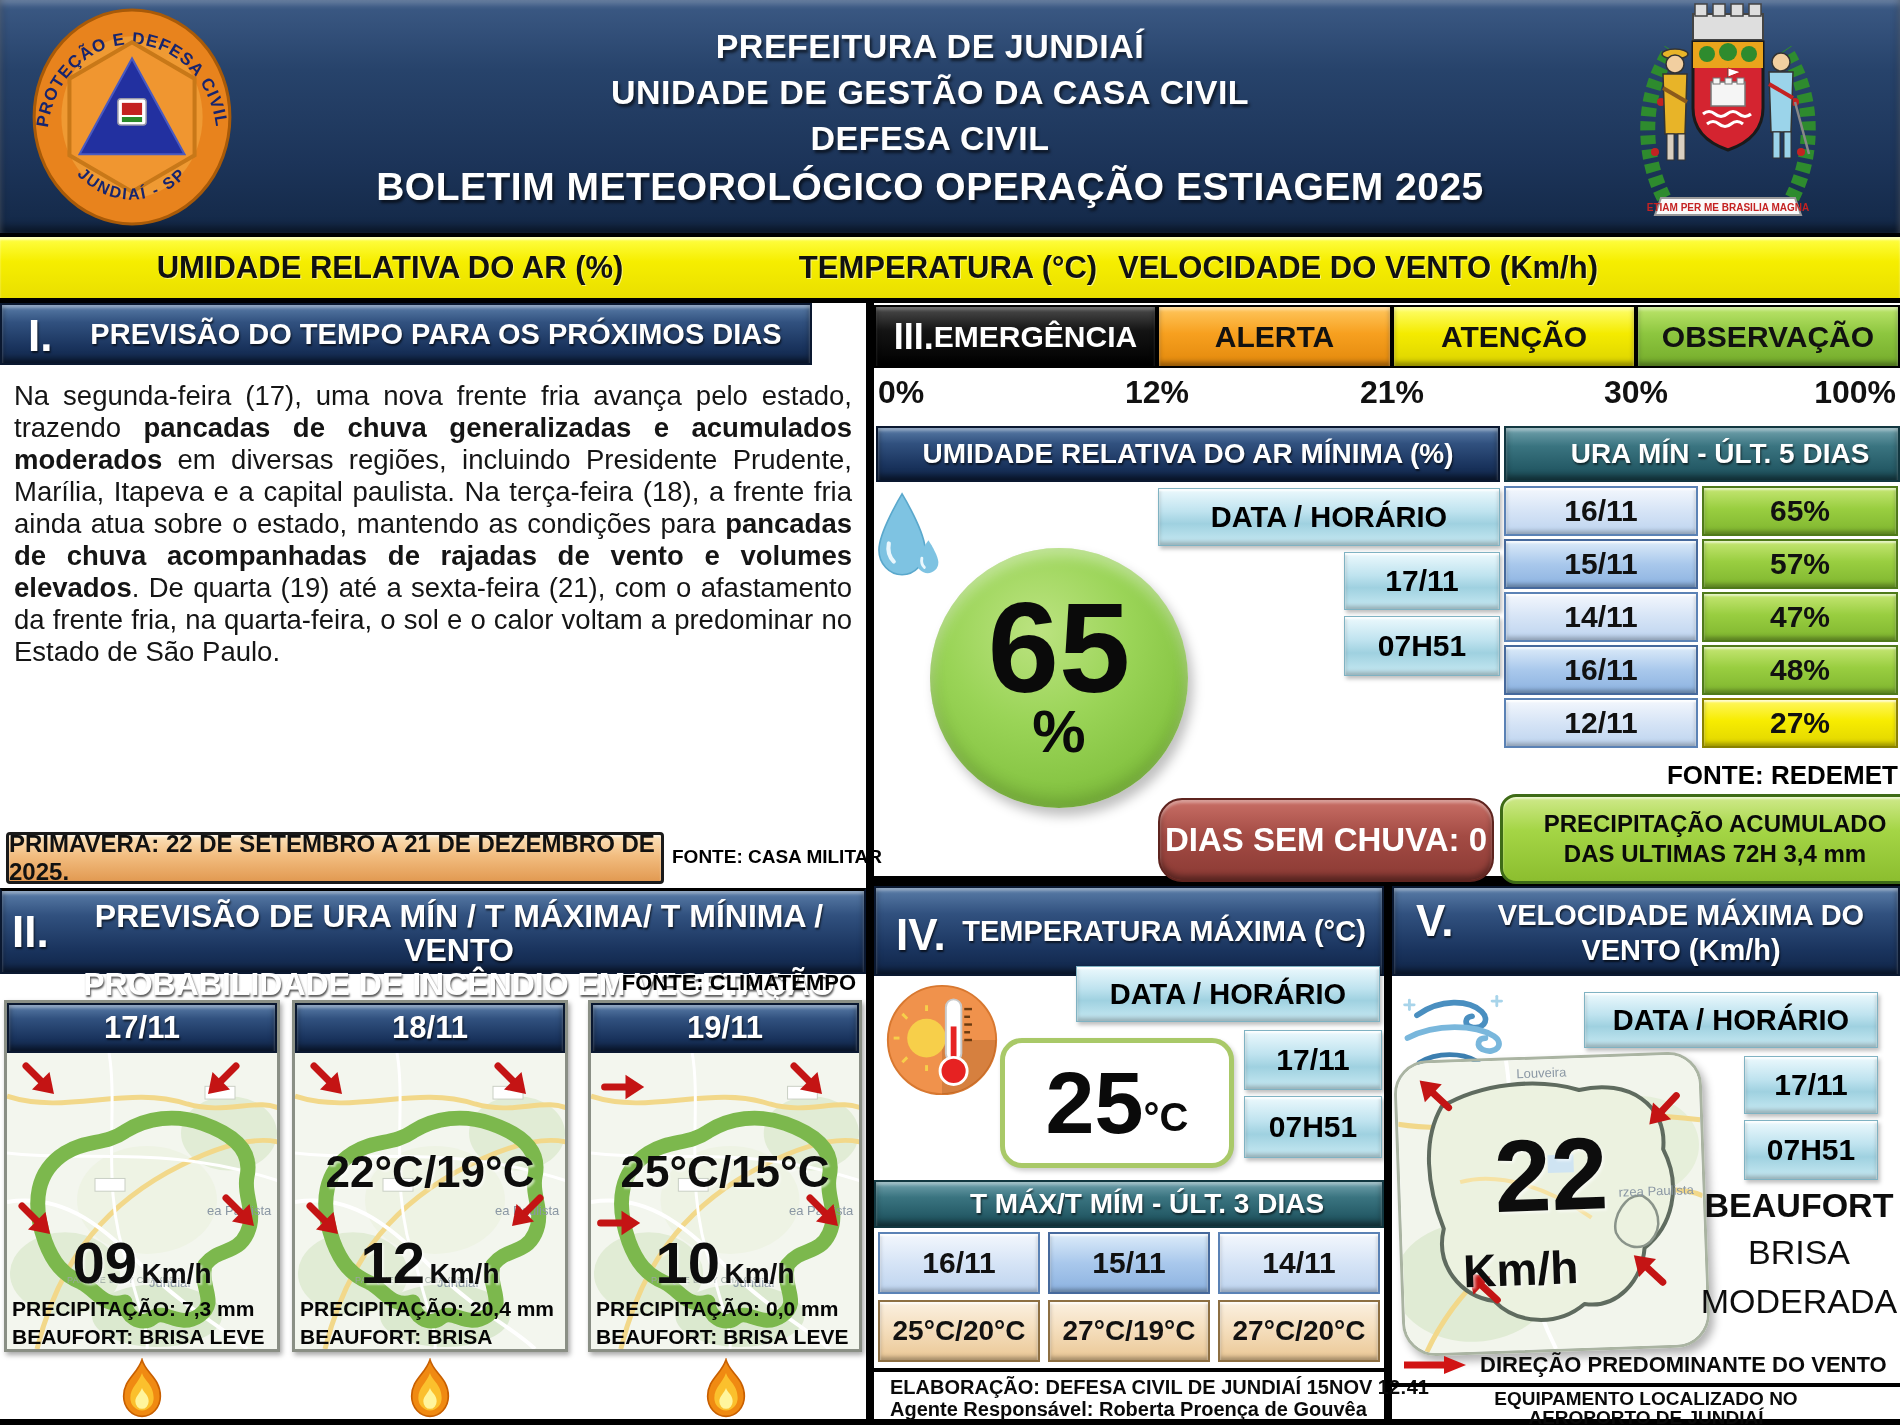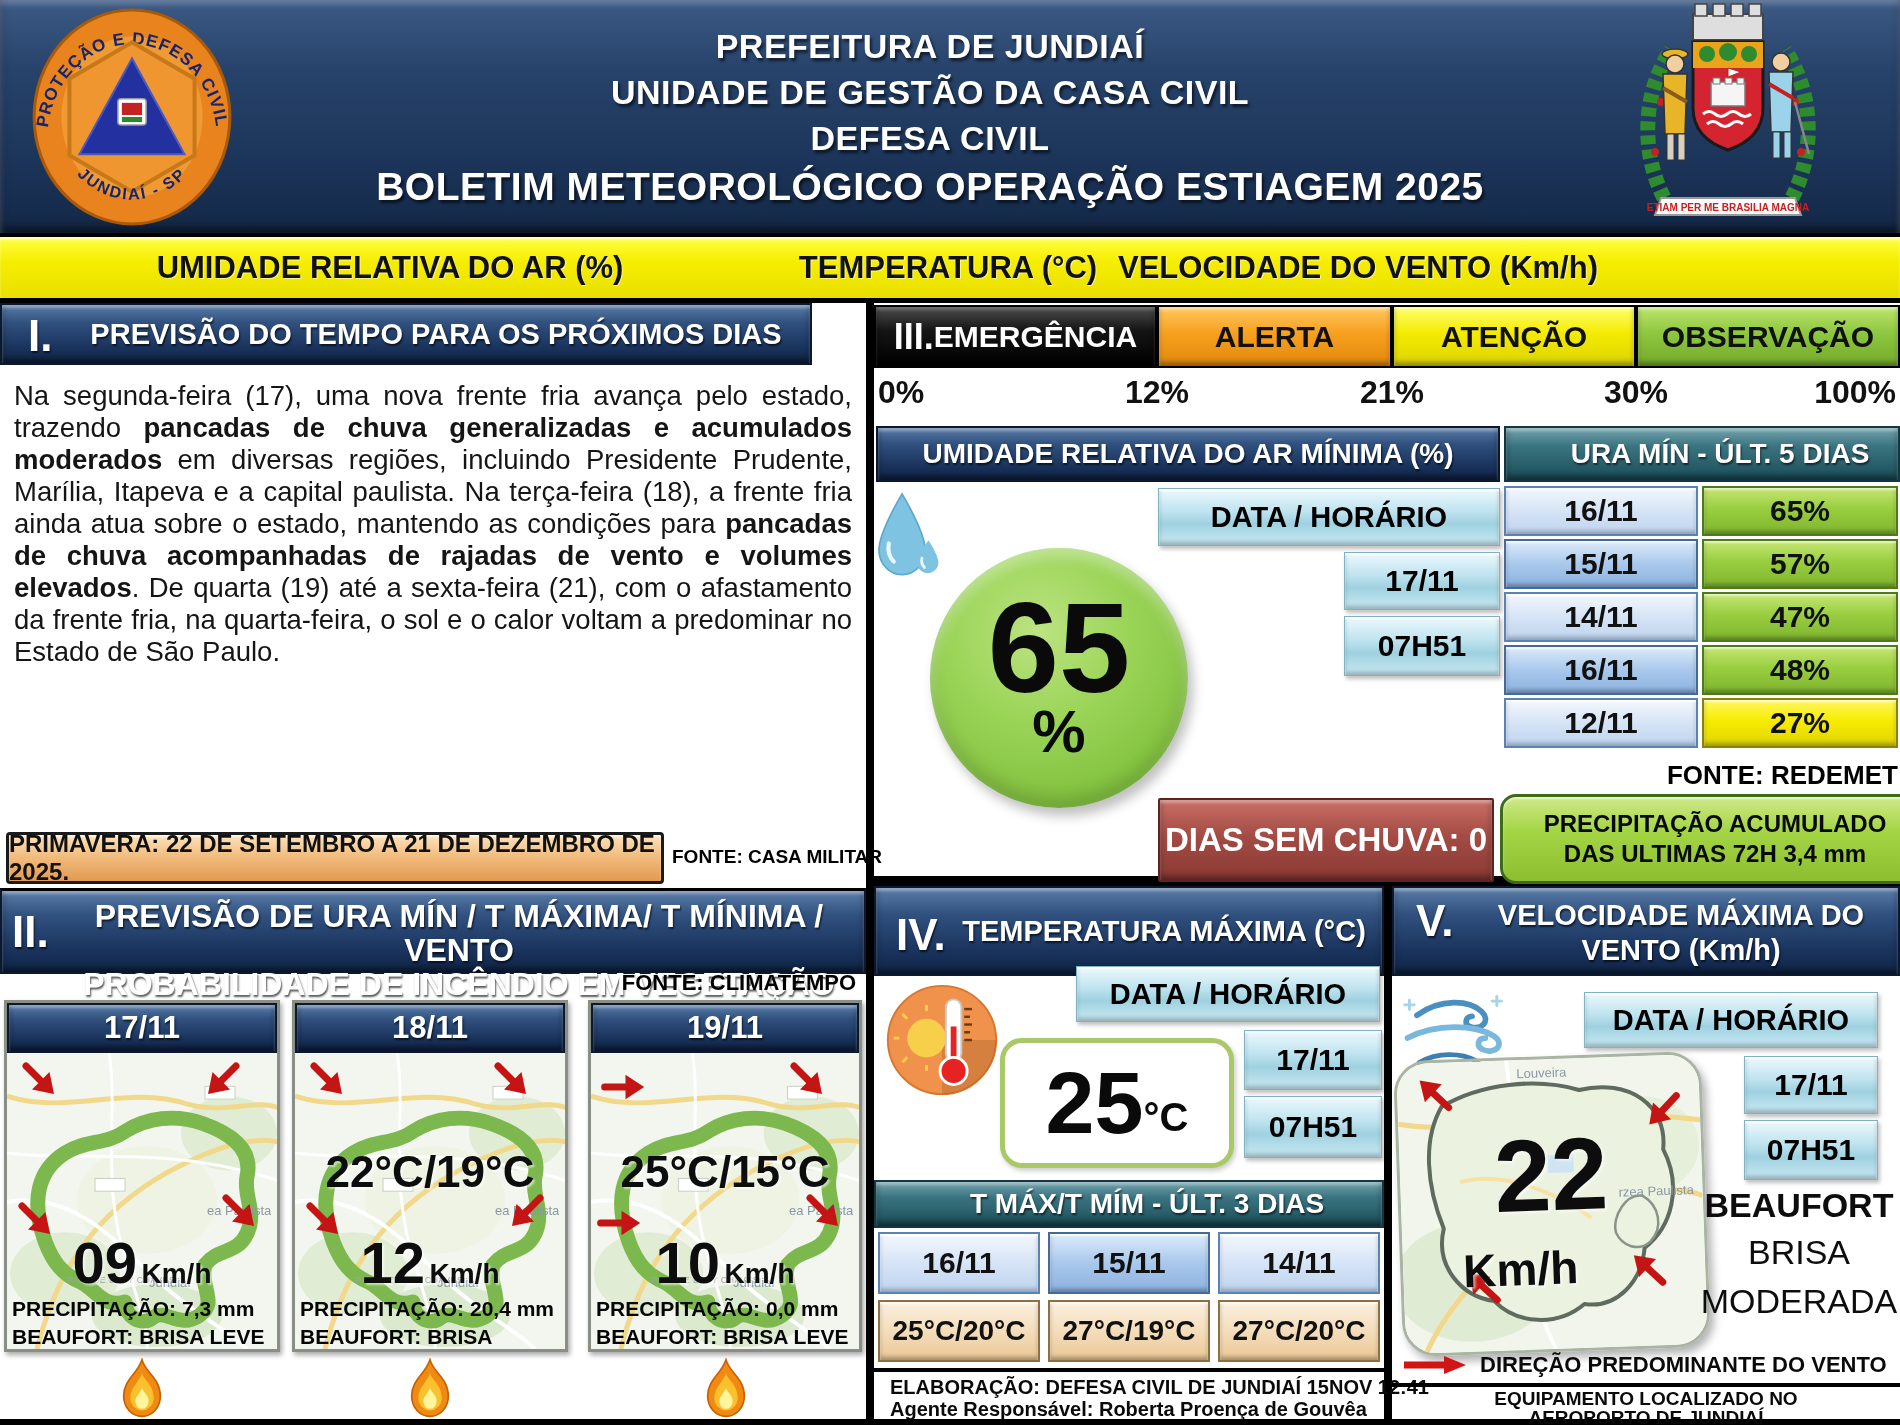--- a/index.html
+++ b/index.html
@@ -94,21 +94,21 @@
   .arrow{position:absolute;width:36px;height:36px;}
   .r90{transform:rotate(90deg);}  .r180{transform:rotate(180deg);}  .rm45{transform:rotate(-45deg);}
   .flame{position:absolute;top:1358px;width:52px;height:60px;}
   
   .circle65{left:930px;top:548px;width:258px;height:260px;border-radius:50%;
     background:radial-gradient(circle at 42% 32%,#bce381 0%,#9ad457 40%,#82c13f 75%,#6cae30 100%);
     box-shadow:5px 8px 12px rgba(0,0,0,.25), inset 0 8px 14px rgba(255,255,255,.4), inset 0 -10px 16px rgba(0,0,0,.15);
     display:flex;flex-direction:column;align-items:center;justify-content:center;}
   .circle65 .v{font-size:128px;font-weight:bold;color:#0a0a0a;line-height:.85;}
   .circle65 .u{font-size:60px;font-weight:bold;color:#0a0a0a;line-height:1;}
-  .redbox{left:1158px;top:798px;width:336px;height:84px;border-radius:2px;
+  .redbox{left:1158px;top:798px;width:336px;height:84px;border-radius:24px;
     background:linear-gradient(180deg,#c96f66 0%,#a8distance 0,#a34b44 45%,#8b3a34 100%);
     background:linear-gradient(180deg,#c96f66 0%,#a34b44 45%,#8b3a34 100%);
     border:2px solid #5e241f;box-sizing:border-box;color:#fff;font-size:33px;font-weight:bold;
     display:flex;align-items:center;justify-content:center;
     box-shadow:inset 0 3px 3px rgba(255,255,255,.35), inset 0 -4px 6px rgba(0,0,0,.4);}
   .greenbox{left:1500px;top:794px;width:430px;height:90px;border-radius:16px;
     background:linear-gradient(180deg,#cfe98a 0%,#a4d545 40%,#8cbe2f 100%);
     border:3px solid #3e6b17;box-sizing:border-box;color:#0a0a0a;font-weight:bold;font-size:24px;
     display:flex;flex-direction:column;align-items:center;justify-content:center;line-height:1.25;
     box-shadow:inset 0 2px 2px rgba(255,255,255,.6);}

